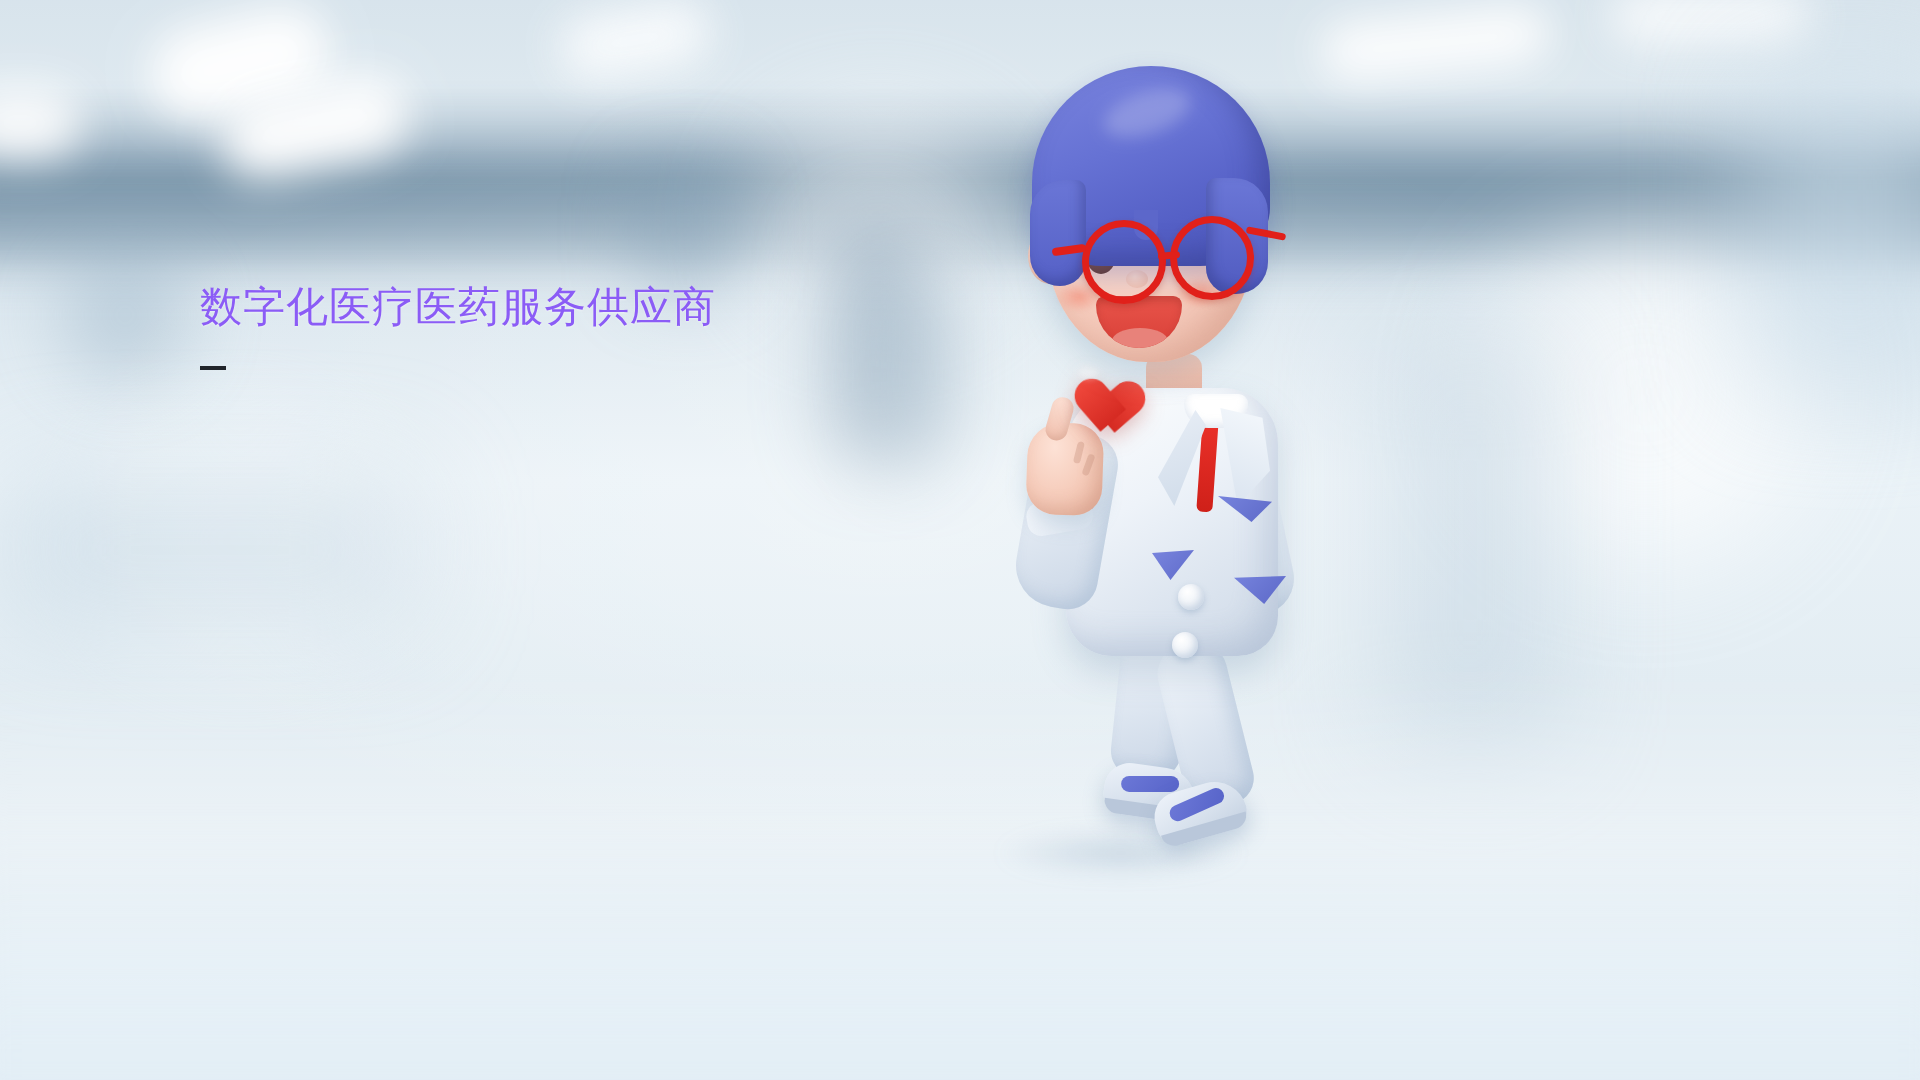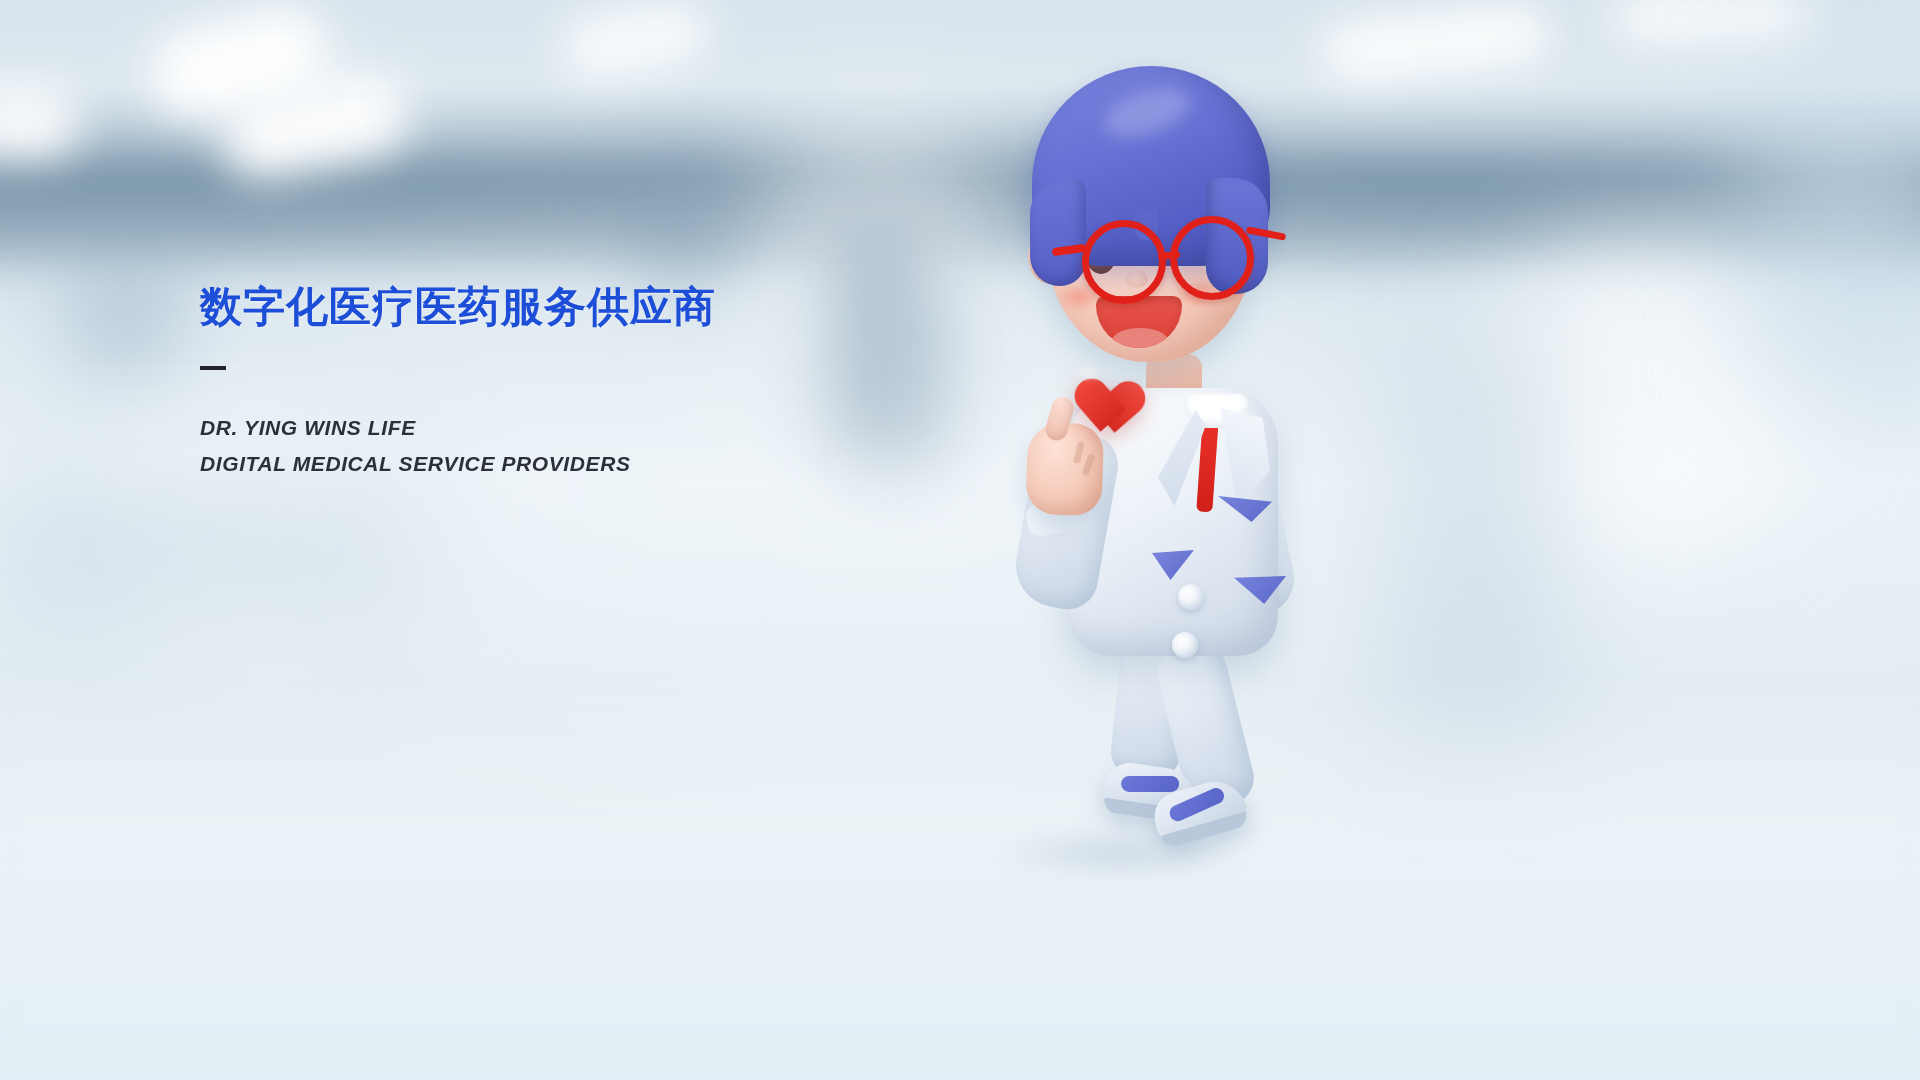--- a/index.html
+++ b/index.html
@@ -28,21 +28,21 @@
   .floor-gloss{position:absolute;left:-60px;right:-60px;bottom:-40px;height:440px;
     background:linear-gradient(180deg,rgba(255,255,255,0) 0%,rgba(255,255,255,.42) 35%,rgba(232,242,248,.75) 70%,rgba(224,236,245,.9) 100%);
     filter:blur(30px);}
 
   .vign{position:absolute;inset:0;pointer-events:none;
     background:radial-gradient(ellipse 70% 60% at 46% 45%, rgba(255,255,255,.30) 0%, rgba(255,255,255,0) 62%);}
 
   
   .copy{position:absolute;left:200px;top:286px;width:760px;}
   .headline-cn{
-    font-size:42px;line-height:1;color:#1d4ed8;font-weight:700;
+    font-size:42px;line-height:1;color:#8b5cf6;font-weight:400;
     letter-spacing:1px;white-space:nowrap;
     text-shadow:0 1px 2px rgba(255,255,255,.45);
   }
   .title-cn{
     margin-top:30px;
     font-size:70px;line-height:1;color:#ec1c16;font-weight:700;
     letter-spacing:11px;white-space:nowrap;
   }
   .rule{margin-top:38px;width:26px;height:4px;background:#20242a;}
   .sub-en{
@@ -235,24 +235,20 @@
     <div class="blob b-soft" style="left:1740px;top:60px;width:220px;height:330px;background:#cfe0ec;opacity:.6;border-radius:16px;"></div>
     <div class="blob b-soft" style="left:0px;top:470px;width:420px;height:160px;background:#c3d6e3;opacity:.55;border-radius:24px;"></div>
 
     <div class="floor-gloss"></div>
     <div class="vign"></div>
   </div>
 
   <div class="copy">
     <div class="headline-cn">数字化医疗医药服务供应商</div>
     <div class="rule"></div>
-    <div class="sub-en">
-      <div>DR. YING WINS LIFE</div>
-      <div>DIGITAL MEDICAL SERVICE PROVIDERS</div>
-    </div>
   </div>
 
   <div class="character">
 
     <div class="shadow-ground"></div>
 
     <div class="body-group">
 
       <div class="legs">
         <div class="leg leg-a"></div>

